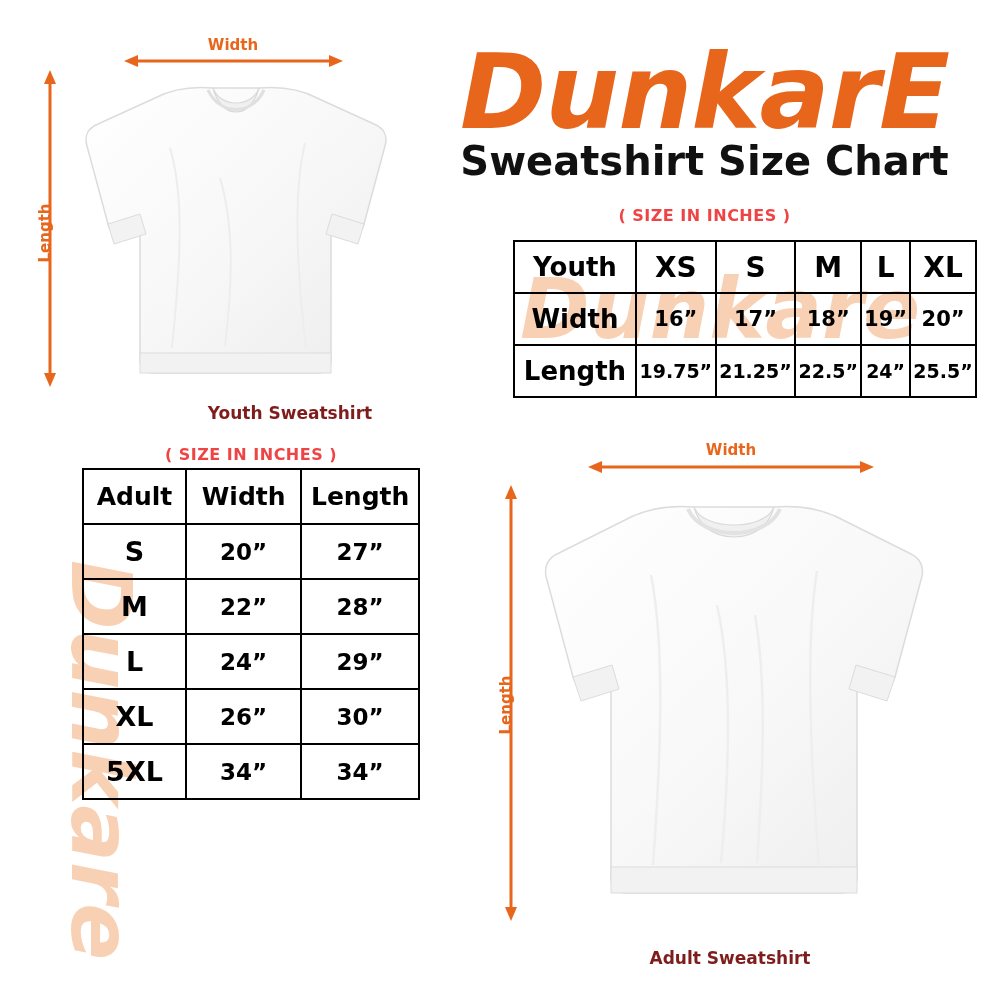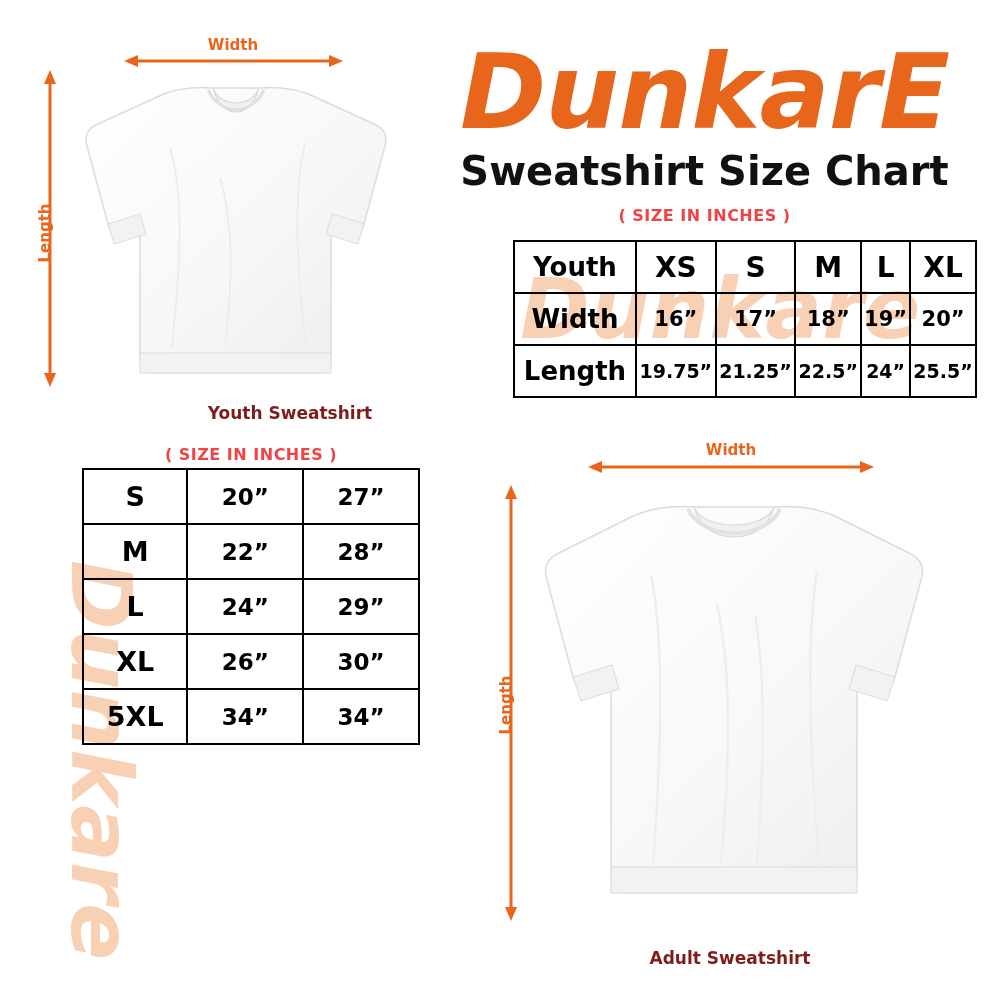--- a/index.html
+++ b/index.html
@@ -29,21 +29,21 @@
     line-height: 125px;
     letter-spacing: -1px;
     text-align: center;
     font-style: italic;
     white-space: nowrap;
   }
 
   #chart-title {
     position: absolute;
     left: 432px;
-    top: 148px;
+    top: 138px;
     width: 545px;
     text-align: center;
     font-size: 40px;
     font-weight: bold;
     color: #111111;
     font-family: "DejaVu Sans", sans-serif;
   }
 
   .units-note {
     position: absolute;
@@ -191,20 +191,25 @@
     <td class="val-small">22.5”</td>
     <td class="val-small">24”</td>
     <td class="val-small">25.5”</td>
   </tr>
 </tbody>
   </table>
 
 <div class="units-note" id="adult-units">( SIZE IN INCHES )</div>
 <table id="adult-table">
   <tbody>
+      <tr>
+    <td class="hdr">Adult</td>
+    <td class="hdr">Width</td>
+    <td class="hdr">Length</td>
+  </tr>
   <tr>
     <td class="size">S</td>
     <td class="num">20”</td>
     <td class="num">27”</td>
   </tr>
   <tr>
     <td class="size">M</td>
     <td class="num">22”</td>
     <td class="num">28”</td>
   </tr>

